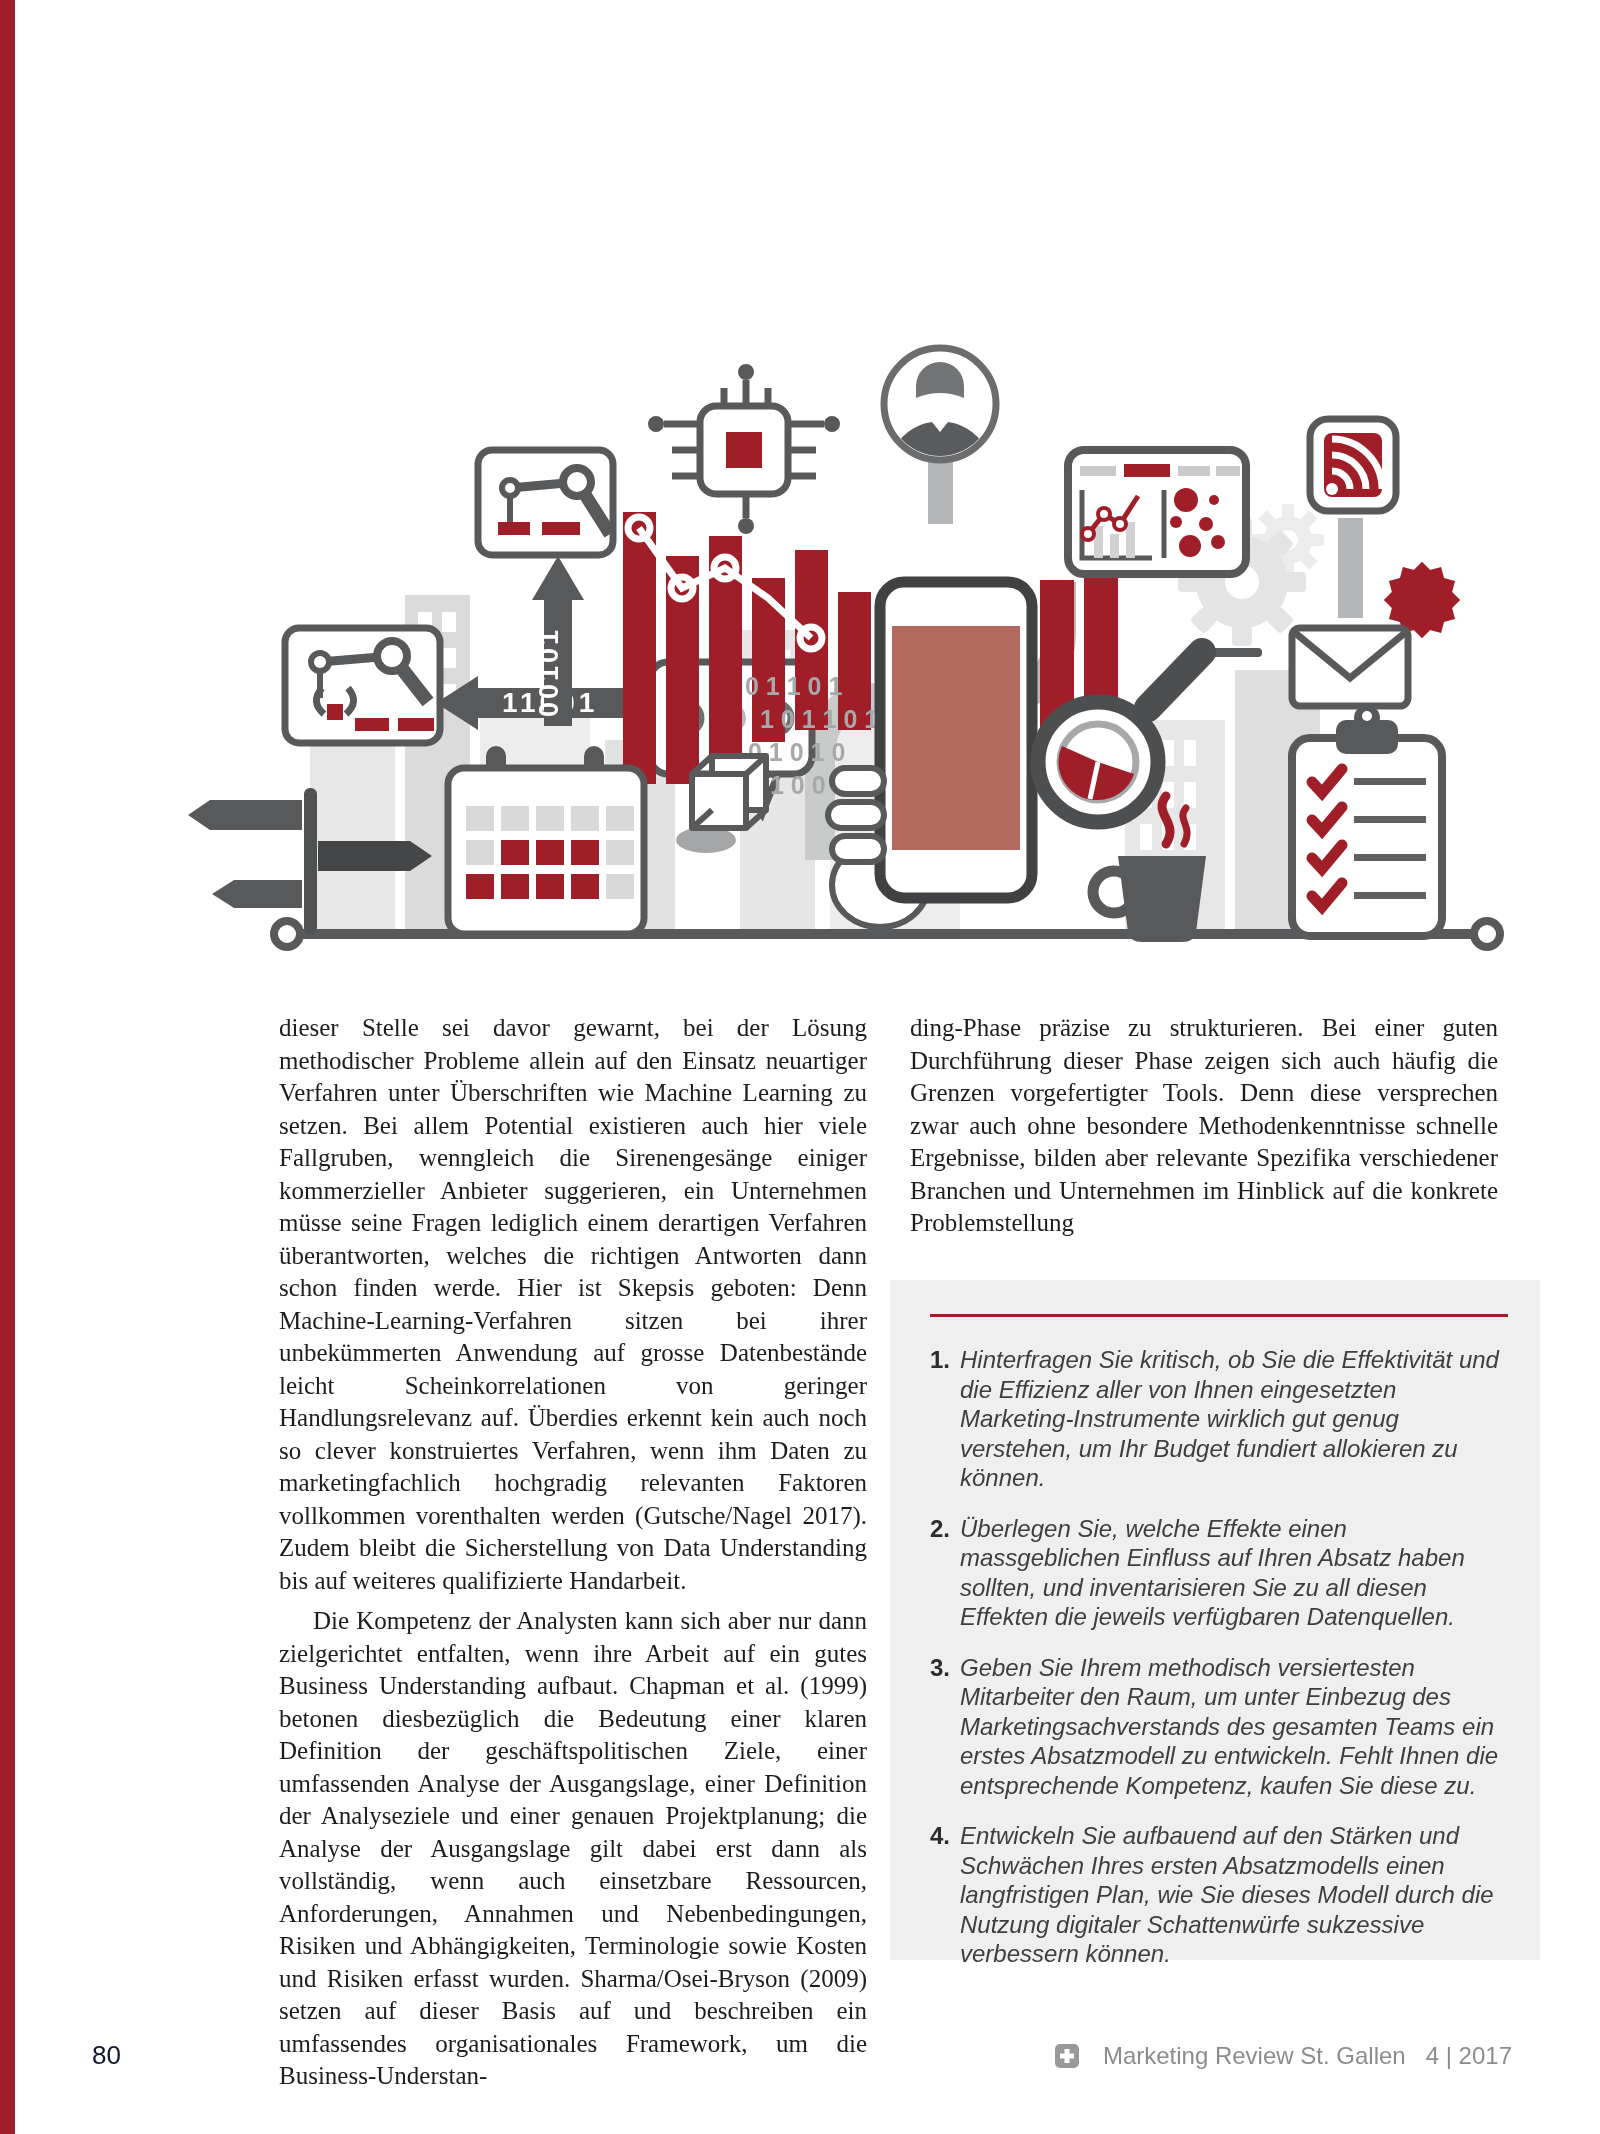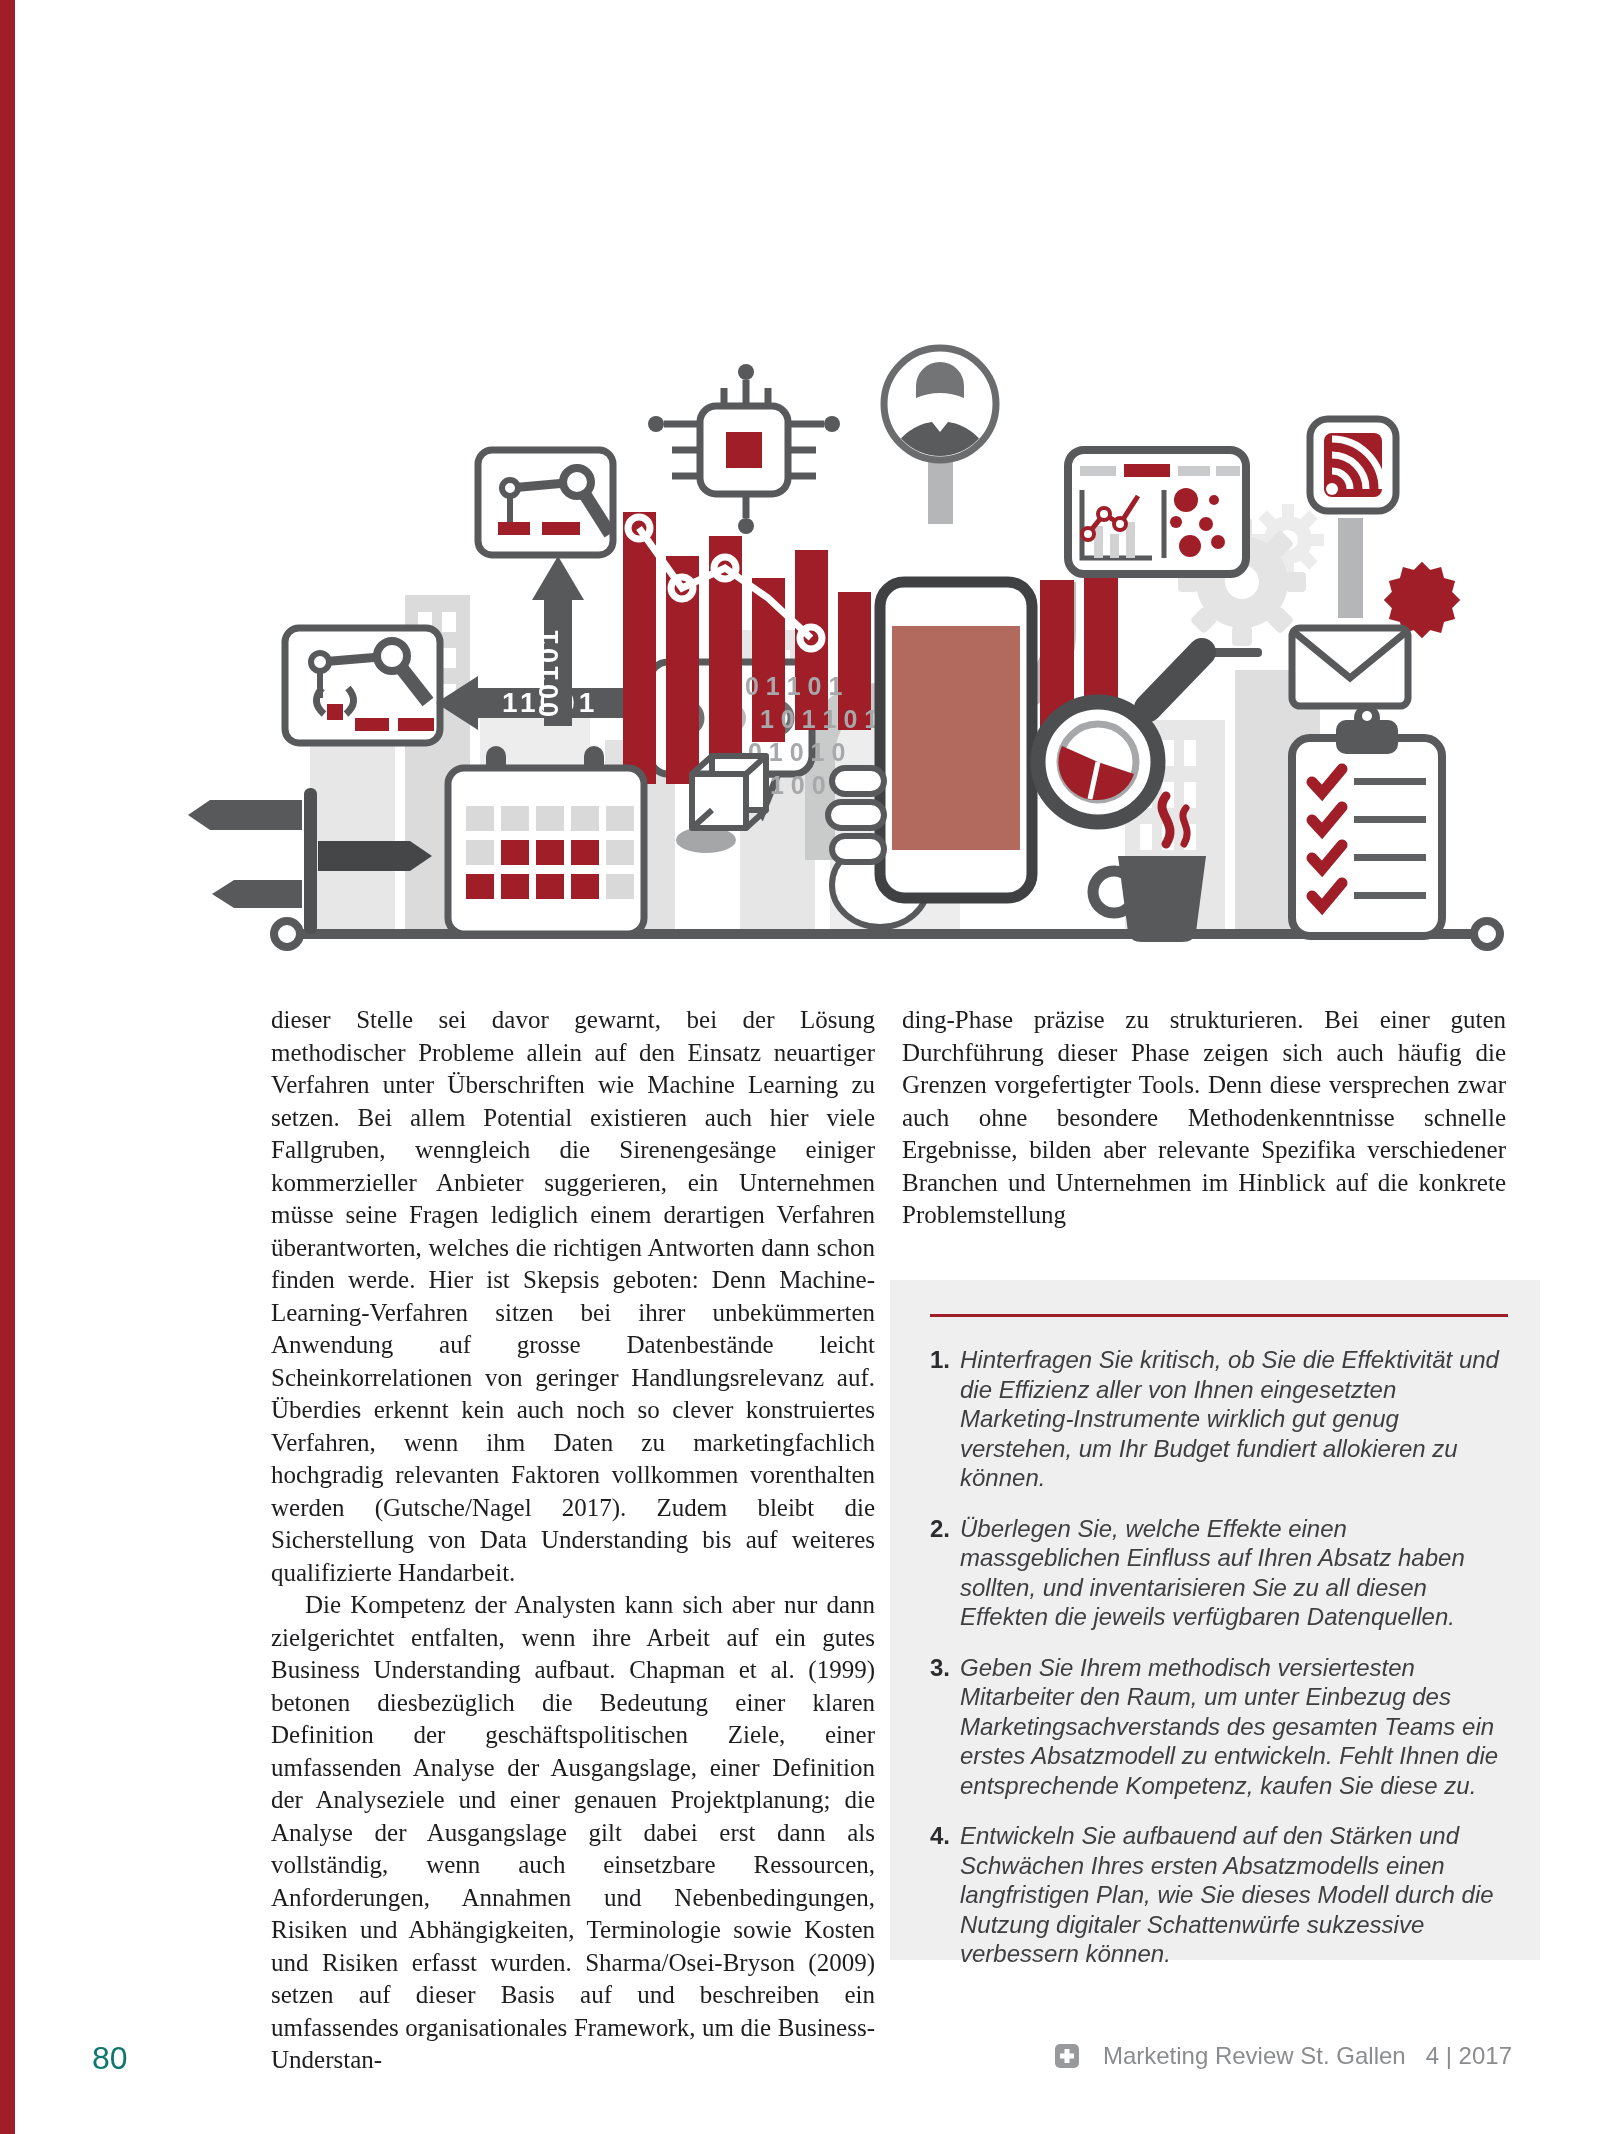--- a/index.html
+++ b/index.html
@@ -5,33 +5,33 @@
   html,body{margin:0;padding:0;background:#fff;}
   .page{position:relative;width:1600px;height:2134px;background:#ffffff;overflow:hidden;
         font-family:"Liberation Sans",sans-serif;}
   .redbar{position:absolute;left:0;top:0;width:15px;height:2134px;background:#A01E28;}
   .header{position:absolute;left:92px;top:112px;font-size:30px;letter-spacing:.2px;}
   .header .eyebrow{color:#3b3c3e;}
   .header .title{color:#A01E28;font-weight:700;margin-left:18px;}
   .illustration{position:absolute;left:180px;top:300px;width:1340px;height:670px;}
   .col{position:absolute;width:604px;font-family:"Liberation Serif",serif;
        font-size:25px;line-height:32.5px;color:#1d1d1f;text-align:justify;hyphens:auto;}
-  .col p{margin:0;}
+  .col p{margin:8px;}
   .col p.indent{text-indent:34px;}
   .col-left{left:271px;top:1004px;}
   .col-right{left:902px;top:1004px;}
   .graybox{position:absolute;left:890px;top:1280px;width:650px;height:680px;background:#efeff0;
            box-sizing:border-box;padding:20px 32px 0 40px;}
   .graybox h2{margin:0;font-size:31px;font-weight:700;color:#A01E28;letter-spacing:.2px;}
   .graybox .rule{height:3px;background:#A01E28;margin-top:14px;}
   .reco-list{margin-top:28px;}
   .reco-item{display:flex;margin-bottom:21px;font-size:24px;line-height:29.5px;color:#3e3e40;}
   .reco-item .num{font-weight:700;color:#2c2c2e;width:30px;flex:0 0 30px;}
   .reco-item .txt{flex:1;font-style:italic;}
-  .footer-page{position:absolute;left:92px;top:2040px;font-size:32px;color:#0f766e;}
+  .footer-page{position:absolute;left:92px;top:2040px;font-size:26px;color:#0f172a;}
   .footer-right{position:absolute;right:88px;top:2042px;display:flex;align-items:center;
                 font-size:24px;color:#8b8c8e;}
   .footer-right .journal{margin-left:24px;}
   .footer-right .issue{margin-left:20px;}
   svg text{font-family:"Liberation Sans",sans-serif;}
 </style>
 </head>
 <body>
 
 <div class="page">

